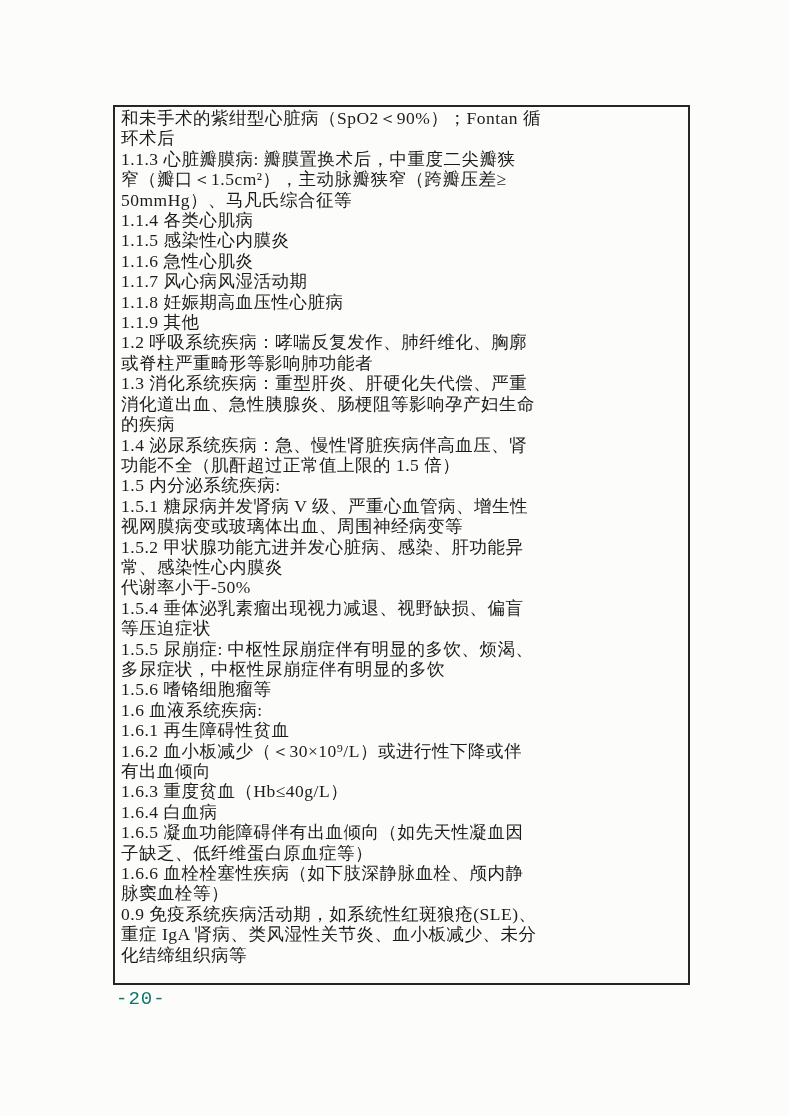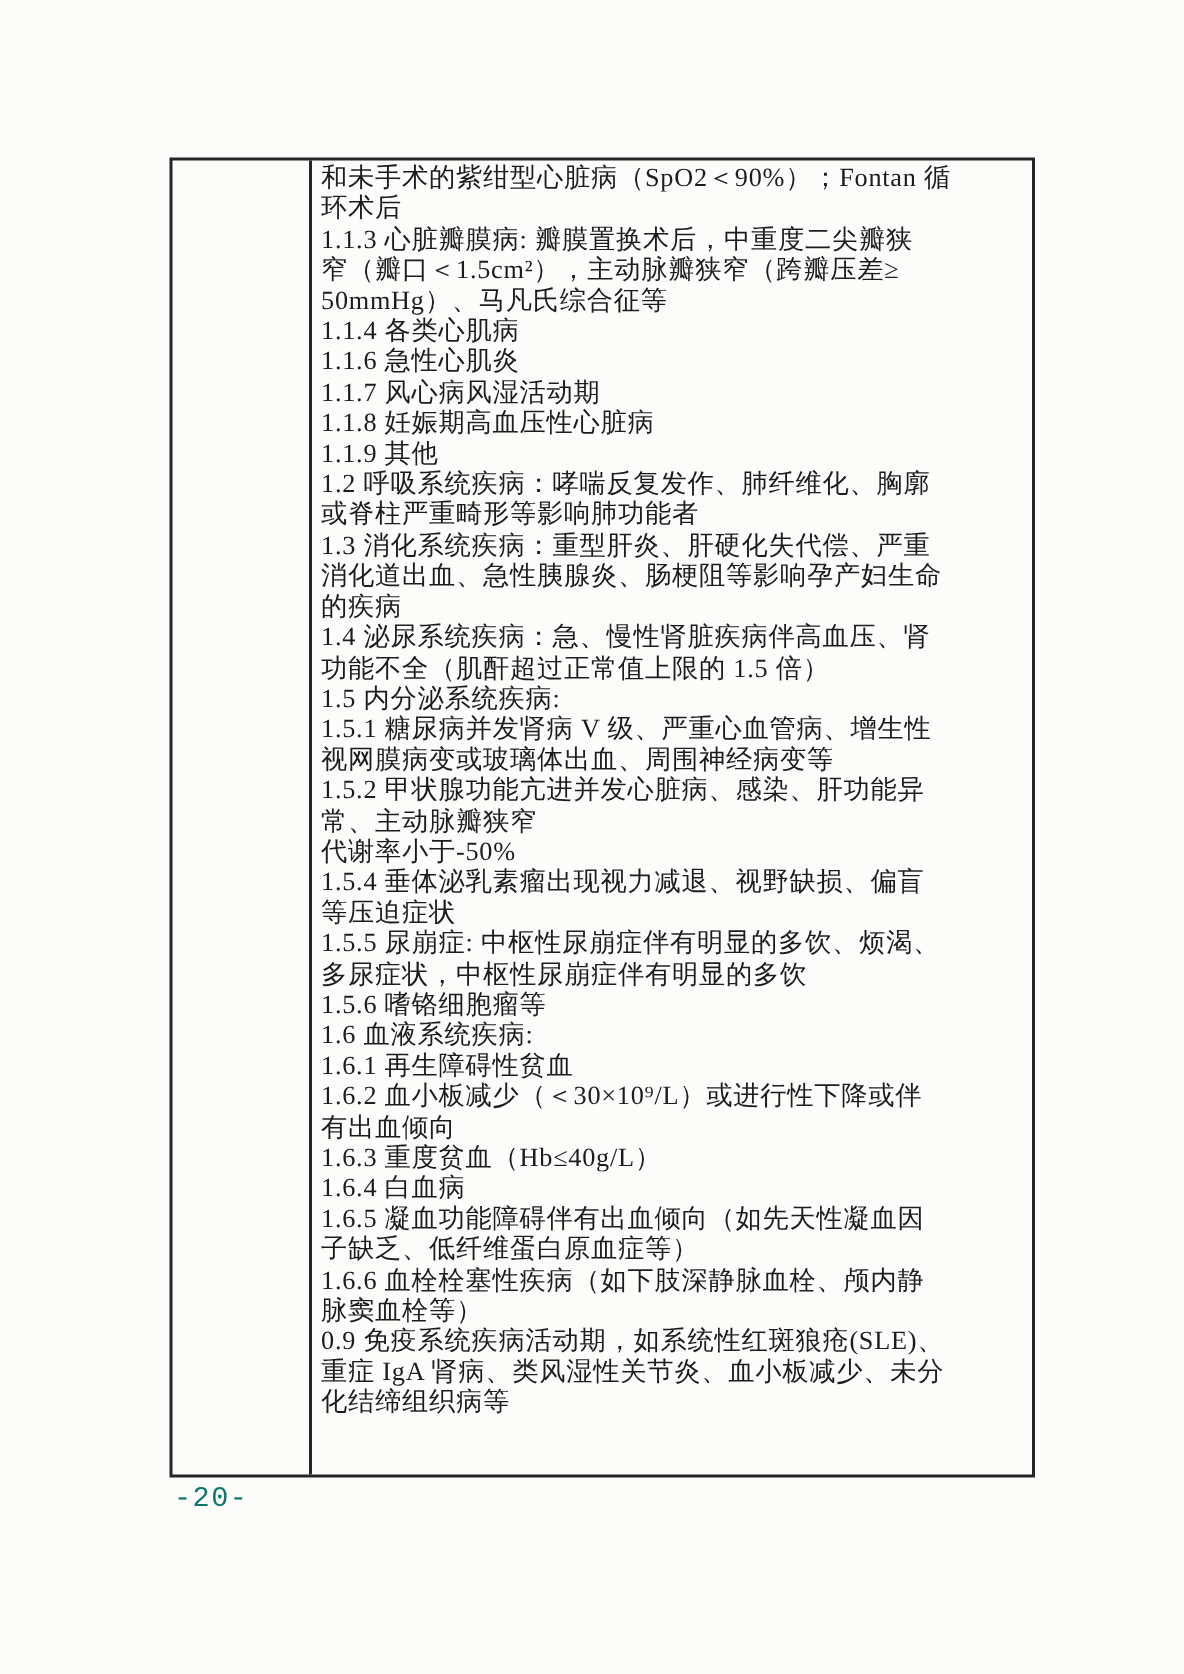--- a/index.html
+++ b/index.html
@@ -17,20 +17,21 @@
     overflow: hidden;
   }
   .doc-table {
     position: absolute;
     left: 113px;
     top: 105px;
     width: 577px;
     height: 880px;
     border: 2px solid #262626;
     display: flex;
+    flex-direction: column;
   }
   .cell-left {
     width: 93px;
     min-width: 93px;
     border-right: 2px solid #262626;
     background: transparent;
   }
   .cell-content {
     flex: 1;
     padding: 1px 2px 0 6px;
@@ -62,36 +63,37 @@
 <div class="page">
   <div class="doc-table">
     <div class="cell-left"></div>
     <div class="cell-content">
         <div class="line">和未手术的紫绀型心脏病（SpO2＜90%）；Fontan 循</div>
         <div class="line">环术后</div>
         <div class="line">1.1.3 心脏瓣膜病: 瓣膜置换术后，中重度二尖瓣狭</div>
         <div class="line">窄（瓣口＜1.5cm²），主动脉瓣狭窄（跨瓣压差≥</div>
         <div class="line">50mmHg）、马凡氏综合征等</div>
         <div class="line">1.1.4 各类心肌病</div>
+        <div class="line">1.1.5 感染性心内膜炎</div>
         <div class="line">1.1.6 急性心肌炎</div>
         <div class="line">1.1.7 风心病风湿活动期</div>
         <div class="line">1.1.8 妊娠期高血压性心脏病</div>
         <div class="line">1.1.9 其他</div>
         <div class="line">1.2 呼吸系统疾病：哮喘反复发作、肺纤维化、胸廓</div>
         <div class="line">或脊柱严重畸形等影响肺功能者</div>
         <div class="line">1.3 消化系统疾病：重型肝炎、肝硬化失代偿、严重</div>
         <div class="line">消化道出血、急性胰腺炎、肠梗阻等影响孕产妇生命</div>
         <div class="line">的疾病</div>
         <div class="line">1.4 泌尿系统疾病：急、慢性肾脏疾病伴高血压、肾</div>
         <div class="line">功能不全（肌酐超过正常值上限的 1.5 倍）</div>
         <div class="line">1.5 内分泌系统疾病:</div>
         <div class="line">1.5.1 糖尿病并发肾病 V 级、严重心血管病、增生性</div>
         <div class="line">视网膜病变或玻璃体出血、周围神经病变等</div>
         <div class="line">1.5.2 甲状腺功能亢进并发心脏病、感染、肝功能异</div>
-        <div class="line">常、主动脉瓣狭窄</div>
+        <div class="line">常、感染性心内膜炎</div>
         <div class="line">代谢率小于-50%</div>
         <div class="line">1.5.4 垂体泌乳素瘤出现视力减退、视野缺损、偏盲</div>
         <div class="line">等压迫症状</div>
         <div class="line">1.5.5 尿崩症: 中枢性尿崩症伴有明显的多饮、烦渴、</div>
         <div class="line">多尿症状，中枢性尿崩症伴有明显的多饮</div>
         <div class="line">1.5.6 嗜铬细胞瘤等</div>
         <div class="line">1.6 血液系统疾病:</div>
         <div class="line">1.6.1 再生障碍性贫血</div>
         <div class="line">1.6.2 血小板减少（＜30×10⁹/L）或进行性下降或伴</div>
         <div class="line">有出血倾向</div>

